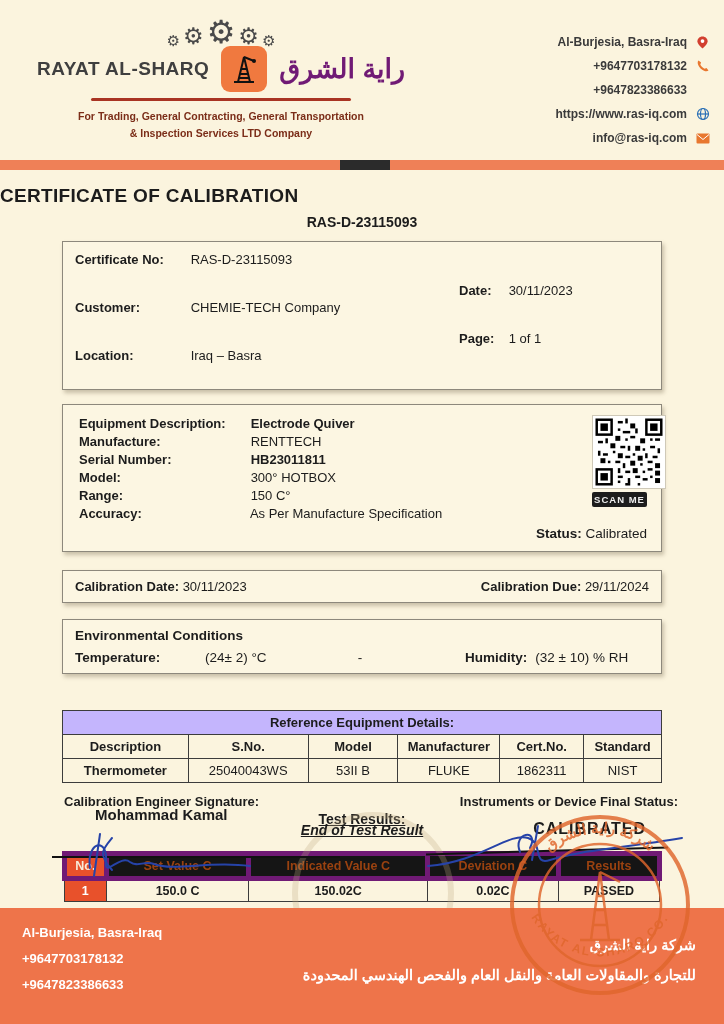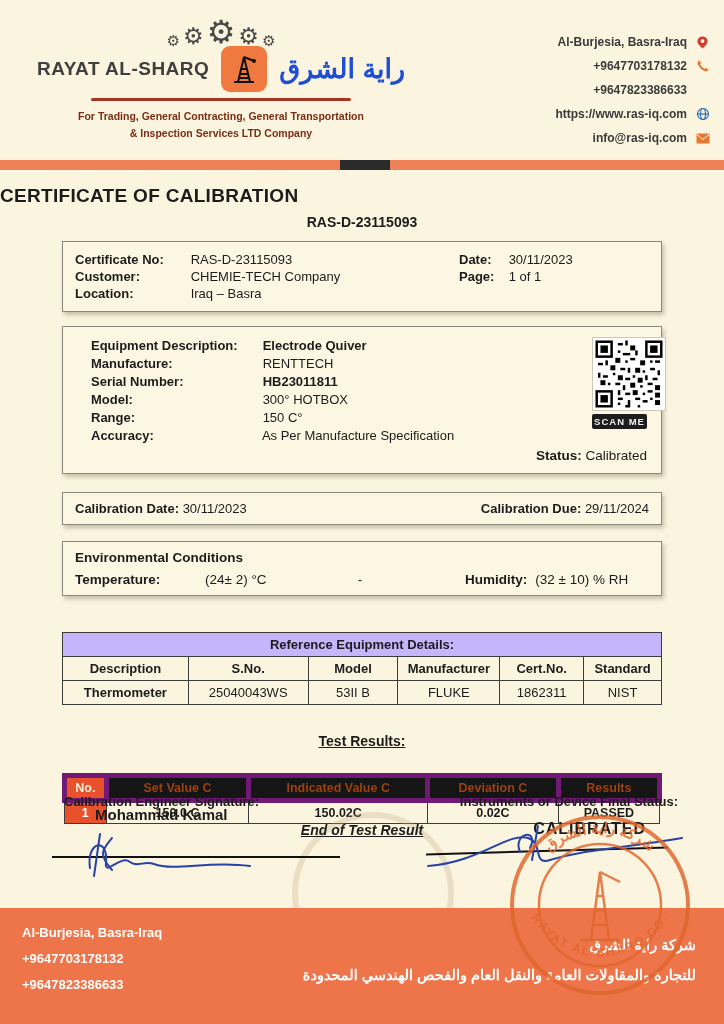--- a/index.html
+++ b/index.html
@@ -7,21 +7,21 @@
         font-family:"Liberation Sans",sans-serif;color:#1c1c1c;overflow:hidden;}
 
   
   .header{display:flex;justify-content:space-between;padding:16px 14px 0 16px;}
   .logo-block{width:410px;text-align:center;}
   .gears{display:flex;justify-content:center;align-items:flex-end;gap:3px;line-height:1;color:#4a4a4a;}
   .g1{font-size:15px;} .g2{font-size:23px;} .g3{font-size:32px;} 
   .logo-row{display:flex;align-items:center;justify-content:center;gap:12px;margin-top:-2px;}
   .logo-en{font-size:19px;font-weight:bold;color:#3f3f3f;letter-spacing:.5px;}
   .logo-mark{width:46px;height:46px;background:#f0793f;border-radius:9px;display:flex;align-items:center;justify-content:center;flex:0 0 auto;}
-  .logo-ar{font-size:27px;font-weight:bold;color:#1d4ed8;}
+  .logo-ar{font-size:27px;font-weight:bold;color:#701a75;}
   .logo-underline{height:3px;width:260px;background:#a93423;margin:6px auto 7px;border-radius:2px;}
   .tagline{font-size:10.5px;font-weight:bold;color:#7b2d18;line-height:1.65;}
 
   .contact{display:flex;flex-direction:column;gap:4px;align-items:flex-end;padding-top:16px;
            font-size:12px;font-weight:bold;color:#3a3a3a;}
   .contact-row{display:flex;align-items:center;gap:8px;height:20px;}
   .icon-slot{width:15px;height:15px;display:flex;align-items:center;justify-content:center;}
 
   
   .divider{display:flex;height:10px;margin-top:12px;}
@@ -35,26 +35,26 @@
 
   .content{margin:0 62px;}
   .box{border:1px solid #8d887c;background:#fcf6e2;box-shadow:2px 3px 4px rgba(110,95,70,.35);
        padding:8px 12px;font-size:13px;}
   .b{font-weight:bold;}
 
   
   .info-box{margin-top:11px;}
   .irow{display:flex;justify-content:space-between;margin:2px 0;}
   .irow .lbl{display:inline-block;width:112px;font-weight:bold;}
-  .irow .r{width:190px;}
+  .irow .r{width:190px;margin-top:31px;}
   .irow .r .lbl{width:46px;}
 
   
   .eq-box{margin-top:14px;position:relative;min-height:130px;}
-  .eq-row{margin:3px 16px;}
+  .eq-row{margin:3px 4px;}
   .eq-lbl{display:inline-block;width:168px;font-weight:bold;}
   .qr-wrap{position:absolute;top:10px;right:14px;width:55px;text-align:center;}
   .qr{width:72px;height:72px;background:#fff;border:1px solid #cfc9b8;display:block;}
   .scanme{background:#1d1d1d;color:#eee;font-size:9.5px;letter-spacing:1px;padding:2px 0;margin-top:3px;
           font-weight:bold;border-radius:2px;}
   .status-line{position:absolute;right:14px;bottom:10px;font-size:13.5px;}
 
   
   .dates-box{margin-top:18px;display:flex;justify-content:space-between;}
 

